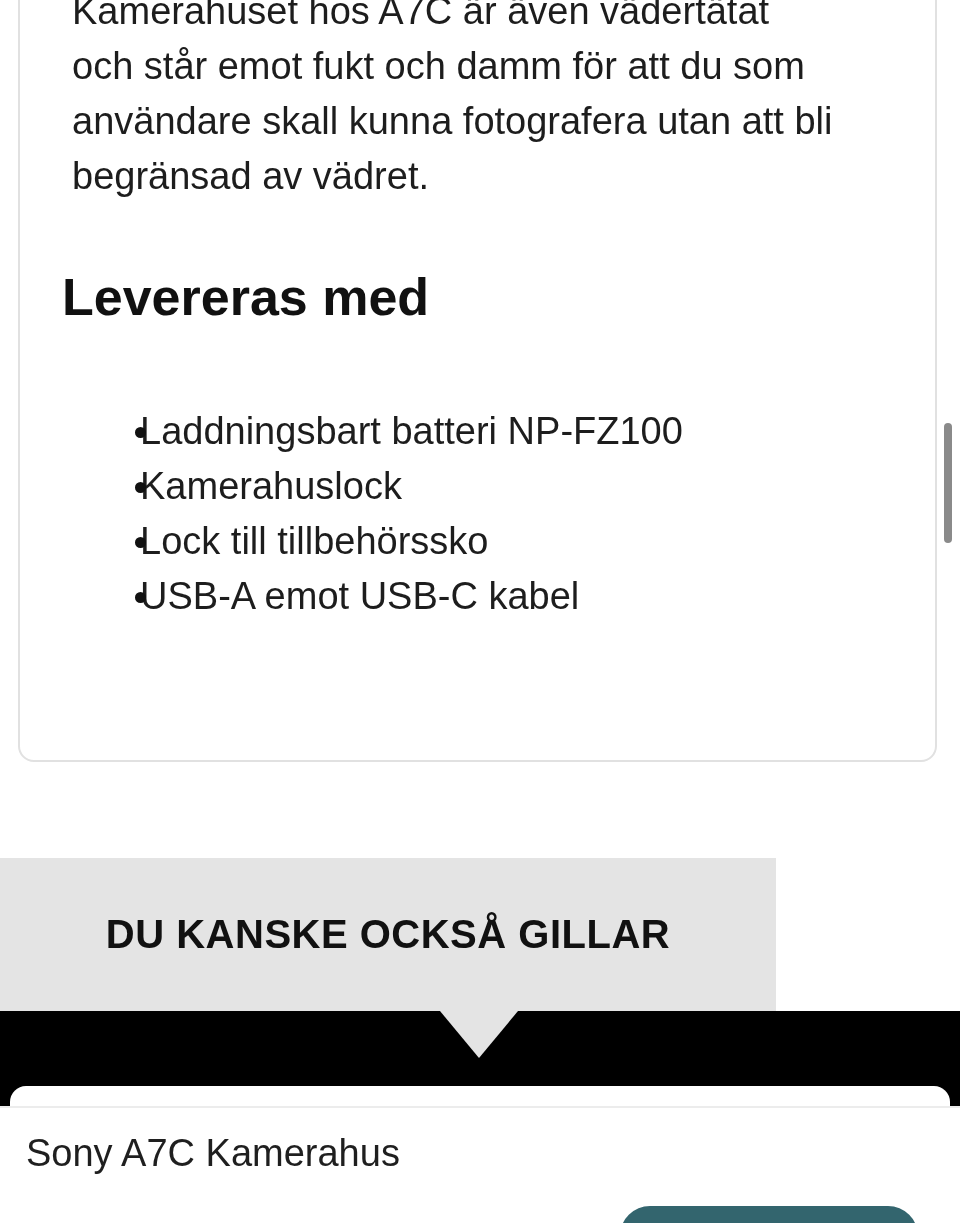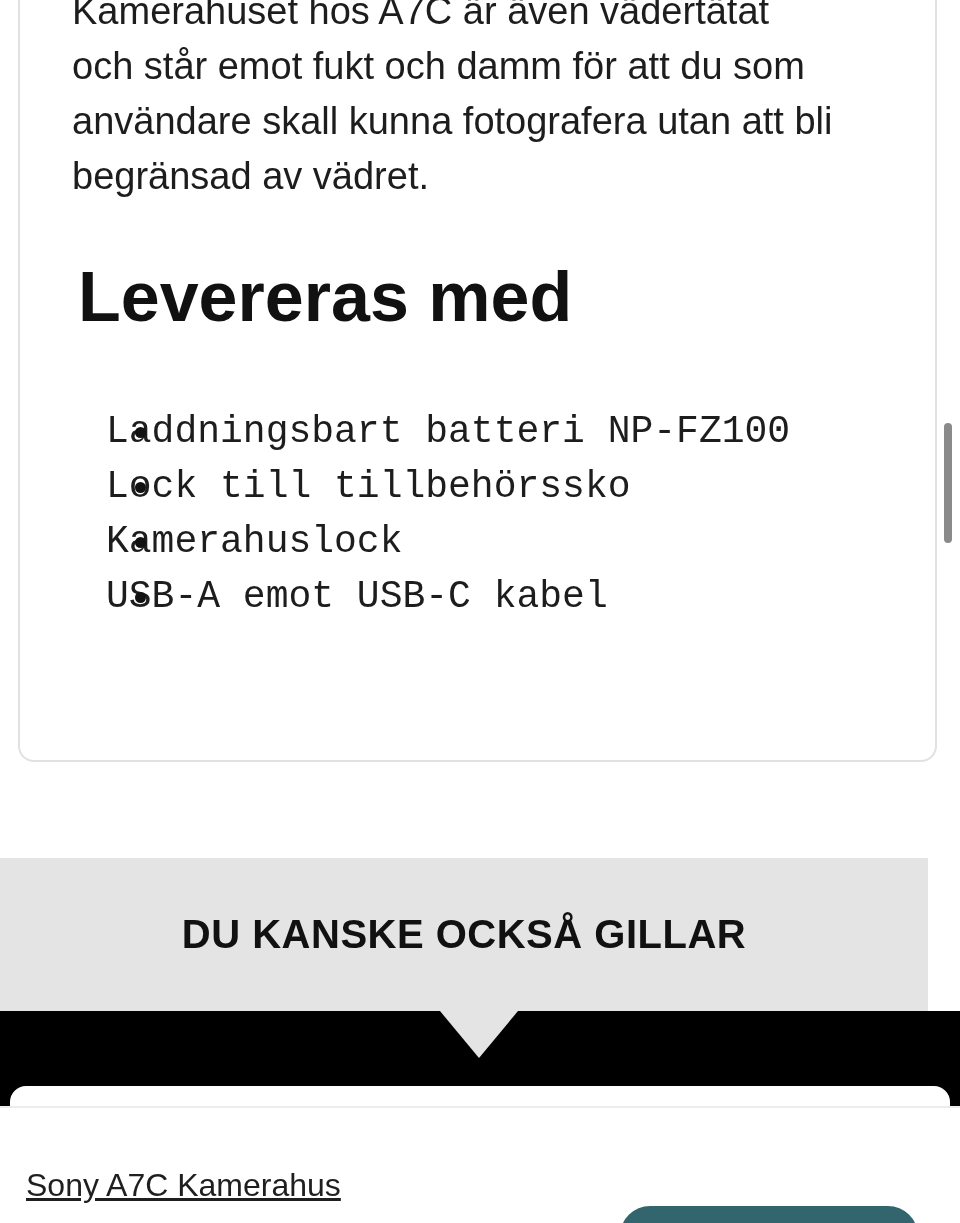--- a/index.html
+++ b/index.html
@@ -25,39 +25,38 @@
     position: absolute;
     left: 52px; top: 52px;
     width: 840px;
     font-size: 38px;
     line-height: 55px;
     white-space: pre-line;
     color: #1d1d1d;
   }
   .included-heading {
     position: absolute;
-    left: 58px; top: 332px;
-    font-size: 70px;
+    left: 42px; top: 332px;
+    font-size: 52px;
     line-height: 66px;
     font-weight: bold;
     color: #111111;
   }
   .included-list {
     position: absolute;
     left: 0; top: 472px;
     width: 860px;
     list-style: none;
   }
   .included-list li {
     position: relative;
-    padding-left: 86px;
+    padding-left: 120px;
     font-size: 38px;
     line-height: 55px;
     color: #1d1d1d;
-    font-family: Liberation Mono, monospace;
   }
   .included-list li::before {
     content: "";
     position: absolute;
     left: 115px; top: 23px;
     width: 11px; height: 11px;
     border-radius: 50%;
     background: #111111;
   }
 
@@ -67,21 +66,21 @@
     left: 944px; top: 423px;
     width: 8px; height: 120px;
     border-radius: 4px;
     background: #8a8a8a;
   }
 
   
   .suggestions-section {
     position: absolute;
     left: 0; top: 858px;
-    width: 928px; height: 153px;
+    width: 776px; height: 153px;
     background: #e4e4e4;
     display: flex;
     align-items: center;
     justify-content: center;
   }
   .suggestions-heading {
     font-size: 40px;
     font-weight: bold;
     letter-spacing: 0.5px;
     color: #111111;
@@ -115,25 +114,24 @@
   }
   .hairline {
     position: absolute;
     left: 0; top: 1106px;
     width: 960px; height: 2px;
     background: #ececec;
     z-index: 4;
   }
   .product-title {
     position: absolute;
-    left: 16px; top: 76px;
-    font-size: 32px;
+    left: 16px; top: 44px;
+    font-size: 38px;
     line-height: 46px;
     color: #1f1f1f;
-    text-decoration: underline;
   }
   .buy-button {
     position: absolute;
     left: 610px; top: 120px;
     width: 298px; height: 110px;
     border: none;
     border-radius: 30px;
     background: #33656e;
     cursor: pointer;
   }
@@ -144,22 +142,22 @@
 <div class="description-card">
   <p class="description-paragraph">Kamerahuset hos A7C är även vädertätat
 och står emot fukt och damm för att du som
 användare skall kunna fotografera utan att bli
 begränsad av vädret.</p>
 
   <h2 class="included-heading">Levereras med</h2>
 
   <ul class="included-list">
     <li>Laddningsbart batteri NP-FZ100</li>
+    <li>Kamerahuslock</li>
     <li>Lock till tillbehörssko</li>
-    <li>Kamerahuslock</li>
     <li>USB-A emot USB-C kabel</li>
   </ul>
 </div>
 
 <div class="scrollbar-thumb"></div>
 
 <section class="suggestions-section" style="background: rgb(228, 228, 228);">
   <h3 class="suggestions-heading">DU KANSKE OCKSÅ GILLAR</h3>
 </section>
 

